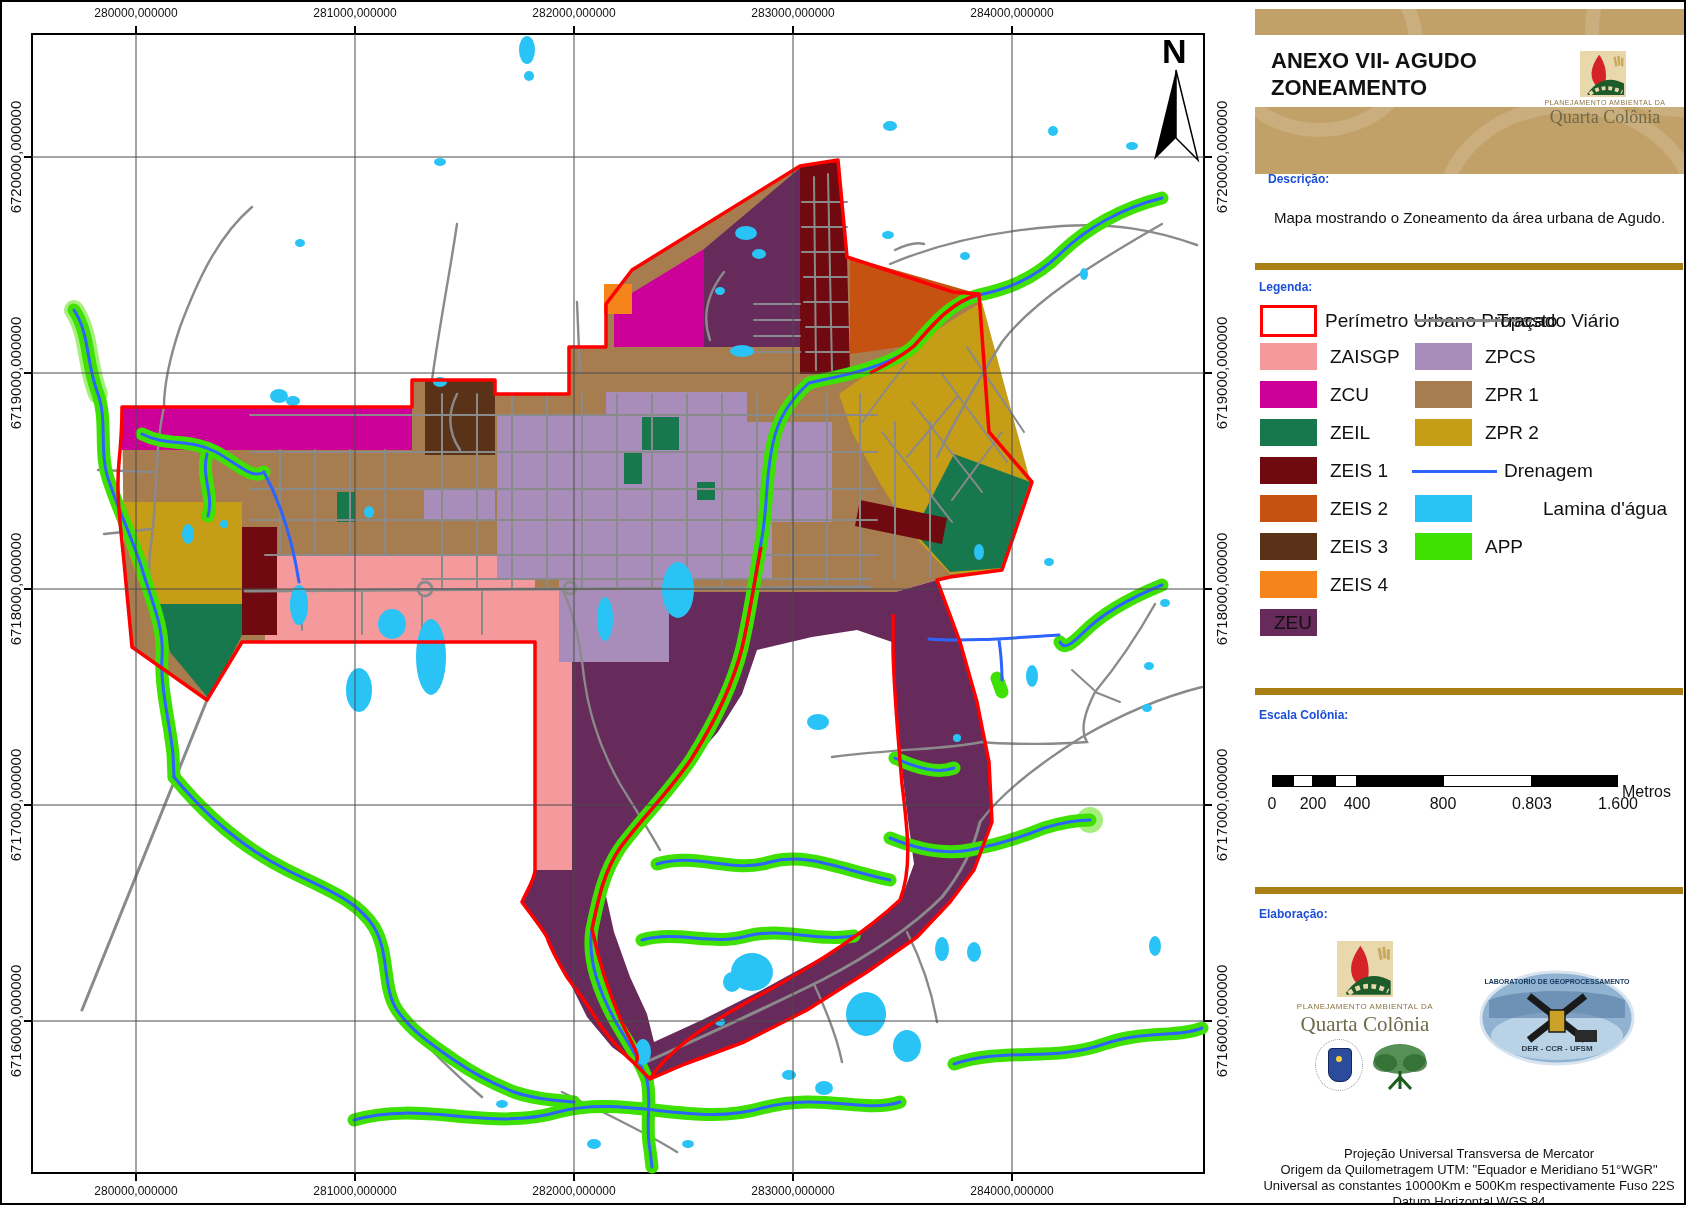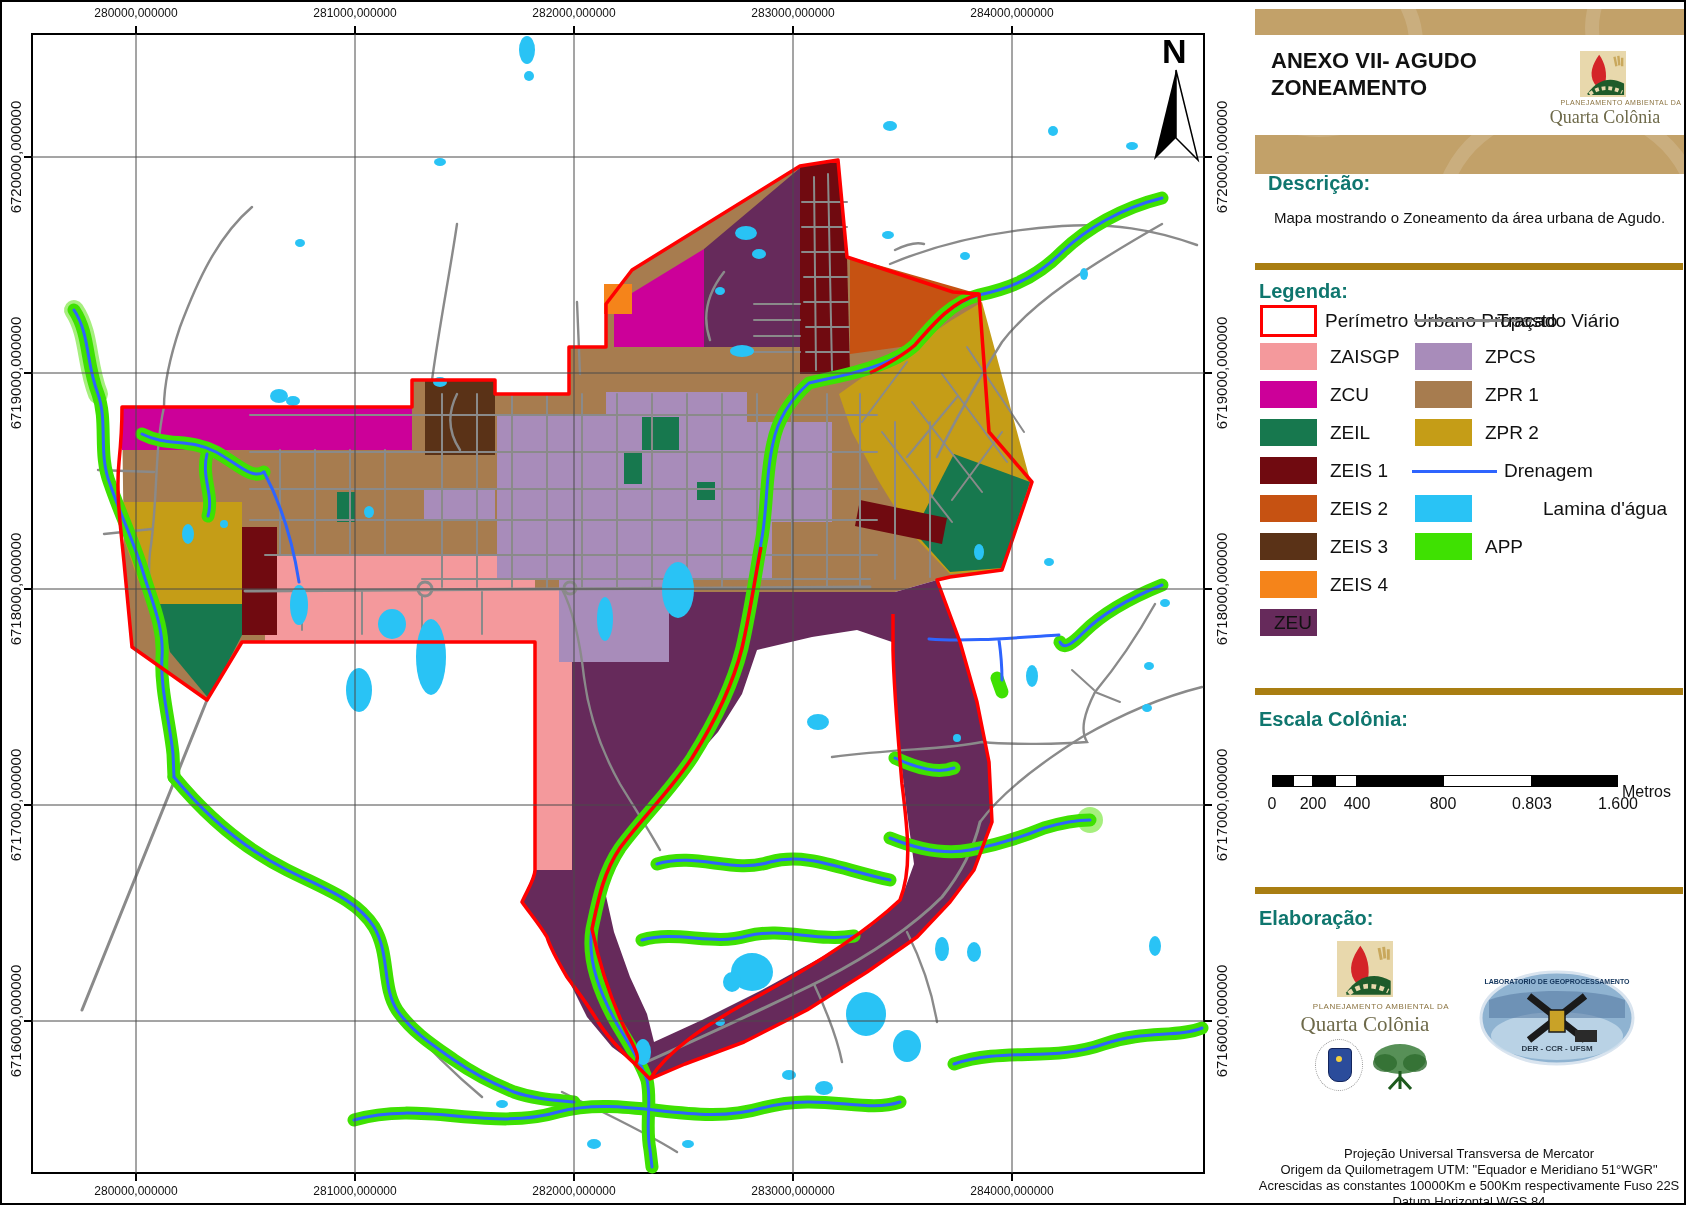--- a/index.html
+++ b/index.html
@@ -3,33 +3,33 @@
 <meta charset="utf-8">
 <style>
   html,body{margin:0;padding:0;background:#888;}
   .page{position:relative;width:1686px;height:1205px;background:#fff;border:2px solid #000;box-sizing:border-box;overflow:hidden;font-family:"Liberation Sans",sans-serif;color:#111;}
   .abs{position:absolute;}
   .axis-x{position:absolute;font-size:12px;color:#111;transform:translate(-50%,0);white-space:nowrap;}
   .axis-y{position:absolute;font-size:15px;color:#111;transform:translate(-50%,-50%) rotate(-90deg);white-space:nowrap;}
   .north-n{position:absolute;font-size:34px;font-weight:bold;color:#000;}
   .sidebar-band{position:absolute;left:1253px;width:430px;background:#C2A169;overflow:hidden;}
   .band-deco{position:absolute;border:14px solid rgba(255,255,255,0.14);border-radius:50%;}
-  .title-box{position:absolute;left:1253px;top:33px;width:430px;height:100px;background:#fff;}
+  .title-box{position:absolute;left:1253px;top:33px;width:430px;height:72px;background:#fff;}
   .map-title{position:absolute;left:16px;top:12px;font-size:22px;font-weight:bold;line-height:27px;color:#111;}
-  .h-section{position:absolute;font-size:20px;font-weight:bold;color:#0f766e;}
+  .h-section{position:absolute;font-size:12px;font-weight:bold;color:#1d4ed8;}
   .desc-text{position:absolute;font-size:15px;color:#111;}
   .rule{position:absolute;left:1253px;width:428px;height:7px;background:#A97E12;}
   .sw{position:absolute;width:57px;height:27px;}
   .sw-outline{position:absolute;width:51px;height:26px;background:#fff;border:3px solid #FF0000;}
   .leg-label{position:absolute;font-size:19px;color:#111;white-space:nowrap;}
   .leg-line{position:absolute;height:3px;}
   .scale-seg{position:absolute;height:12px;box-sizing:border-box;border:1px solid #000;top:0;}
   .scale-lbl{position:absolute;font-size:16px;color:#111;transform:translate(-50%,0);top:20px;}
   .footer-lines{position:absolute;left:1253px;width:428px;text-align:center;font-size:13px;line-height:16px;color:#111;}
-  .logo-cap-top{position:absolute;font-size:7px;letter-spacing:0.5px;color:#8B7340;text-align:center;white-space:nowrap;margin-left:16px;}
+  .logo-cap-top{position:absolute;font-size:7px;letter-spacing:0.5px;color:#8B7340;text-align:center;white-space:nowrap;}
   .logo-cap-main{position:absolute;font-family:"Liberation Serif",serif;color:#6E6A4A;text-align:center;white-space:nowrap;}
   .crest{position:absolute;width:46px;height:50px;border:1px dotted #999;border-radius:50%;}
   .crest-inner{position:absolute;left:12px;top:8px;width:22px;height:32px;background:#2B4C9B;border-radius:4px 4px 10px 10px;border:1px solid #13255c;}
   .crest-dot{position:absolute;left:20px;top:16px;width:6px;height:6px;background:#f4d03f;border-radius:50%;}
   .oval-text{position:absolute;text-align:center;color:#13355c;font-weight:bold;}
 </style>
 </head>
 <body>
 
 <div class="page">
@@ -337,17 +337,17 @@
     <path d="M50,26 L106,70 M106,26 L50,70" stroke="#1a1a1a" stroke-width="7"></path>
     <rect x="70" y="40" width="16" height="22" fill="#C9A227" stroke="#1a1a1a" stroke-width="1.5"></rect>
     <rect x="96" y="60" width="22" height="12" fill="#2a2a2a"></rect>
   </svg>
   <div class="oval-text" style="left:1482px;top:976px;width:146px;font-size:7px;">LABORATORIO DE GEOPROCESSAMENTO</div>
   <div class="oval-text" style="left:1482px;top:1042px;width:146px;font-size:8px;color:#2a3a4a;">DER - CCR - UFSM</div>
 
   <div class="footer-lines" style="top:1144px;">
     <div>Projeção Universal Transversa de Mercator</div>
     <div>Origem da Quilometragem UTM: "Equador e Meridiano 51°WGR"</div>
-    <div>Acrescidas as constantes 10000Km e 500Km respectivamente Fuso 22S</div>
+    <div>Universal as constantes 10000Km e 500Km respectivamente Fuso 22S</div>
     <div>Datum Horizontal WGS 84</div>
   </div>
 
 </div>
 
 </body></html>

